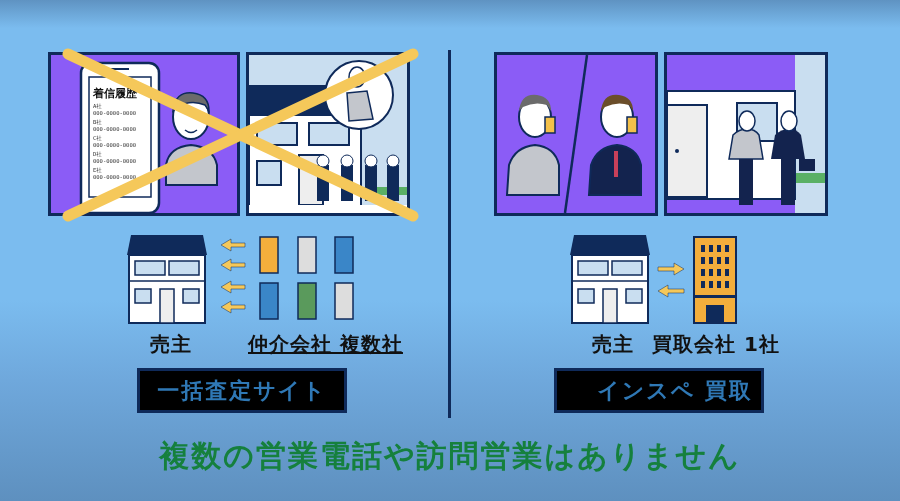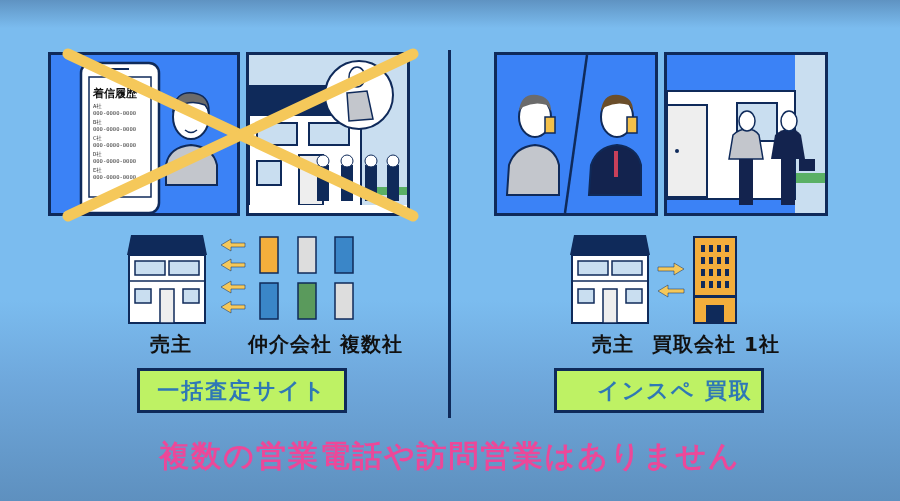--- a/index.html
+++ b/index.html
@@ -3,36 +3,36 @@
 <meta charset="utf-8">
 <style>
   * { margin:0; padding:0; box-sizing:border-box; }
   html, body { width:900px; height:501px; overflow:hidden; }
   body {
     font-family: "DejaVu Sans", sans-serif;
     background: linear-gradient(180deg, #5f93c2 0px, #7bbcef 28px, #7bbcef 300px, #6fa8dc 380px, #5e90bf 501px);
     position: relative;
   }
   .panel {
-    position:absolute; background:#3b82f6; border:3px solid #0f2a5a; overflow:hidden;
+    position:absolute; background:#8b5cf6; border:3px solid #0f2a5a; overflow:hidden;
   }
   .divider {
     position:absolute; left:448px; top:50px; width:3px; height:368px; background:#0f2a5a;
   }
   .label {
     position:absolute; font-weight:bold; font-size:20px; color:#111; letter-spacing:1px;
   }
   .badge {
-    position:absolute; height:45px; background:#bef264; border:3px solid #0f2a5a;
+    position:absolute; height:45px; background:#000000; border:3px solid #0f2a5a;
     display:flex; align-items:center; justify-content:center;
     font-weight:bold; font-size:22px; color:#2f78b5; letter-spacing:2px;
   }
   .caption {
     position:absolute; left:0; top:436px; width:900px; text-align:center;
-    font-weight:bold; font-size:30px; color:#ec4899; letter-spacing:2px;
+    font-weight:bold; font-size:30px; color:#15803d; letter-spacing:2px;
   }
   svg { display:block; }
 </style>
 </head>
 <body>
 
 <div class="panel" style="left:48px; top:52px; width:192px; height:164px;">
   <svg width="186" height="158" viewBox="0 0 186 158">
 
     <rect x="30" y="8" width="78" height="150" rx="10" fill="#fff" stroke="#0f2a5a" stroke-width="2.5"></rect>
@@ -111,21 +111,21 @@
   <g>
     <rect x="135" y="2" width="18" height="36" fill="#f3ae3c" stroke="#0f2a5a" stroke-width="1.5"></rect>
     <rect x="173" y="2" width="18" height="36" fill="#ddd" stroke="#0f2a5a" stroke-width="1.5"></rect>
     <rect x="210" y="2" width="18" height="36" fill="#3a86c8" stroke="#0f2a5a" stroke-width="1.5"></rect>
     <rect x="135" y="48" width="18" height="36" fill="#3a86c8" stroke="#0f2a5a" stroke-width="1.5"></rect>
     <rect x="173" y="48" width="18" height="36" fill="#5a9a5c" stroke="#0f2a5a" stroke-width="1.5"></rect>
     <rect x="210" y="48" width="18" height="36" fill="#ddd" stroke="#0f2a5a" stroke-width="1.5"></rect>
   </g>
 </svg>
 <div class="label" style="left:150px; top:331px;">売主</div>
-<div class="label" style="left:248px; top:331px;">仲介会社 複数社</div>
+<div class="label" style="left:248px; top:331px;text-decoration:underline;">仲介会社 複数社</div>
 <div class="badge" style="left:137px; top:368px; width:210px;">一括査定サイト</div>
 
 <div class="divider"></div>
 
 <div class="panel" style="left:494px; top:52px; width:164px; height:164px;">
   <svg width="158" height="158" viewBox="0 0 158 158">
     <line x1="90" y1="0" x2="68" y2="158" stroke="#0f2a5a" stroke-width="2.5"></line>
     <path d="M10 140 L12 110 Q18 92 38 90 Q58 92 62 110 L62 140 Z" fill="#c3c6cc" stroke="#0f2a5a" stroke-width="2"></path>
     <ellipse cx="38" cy="62" rx="16" ry="20" fill="#fff" stroke="#0f2a5a" stroke-width="2"></ellipse>
     <path d="M22 56 Q24 38 40 40 Q54 42 54 56 L50 50 Q38 46 26 52 Z" fill="#6b6b6b"></path>

